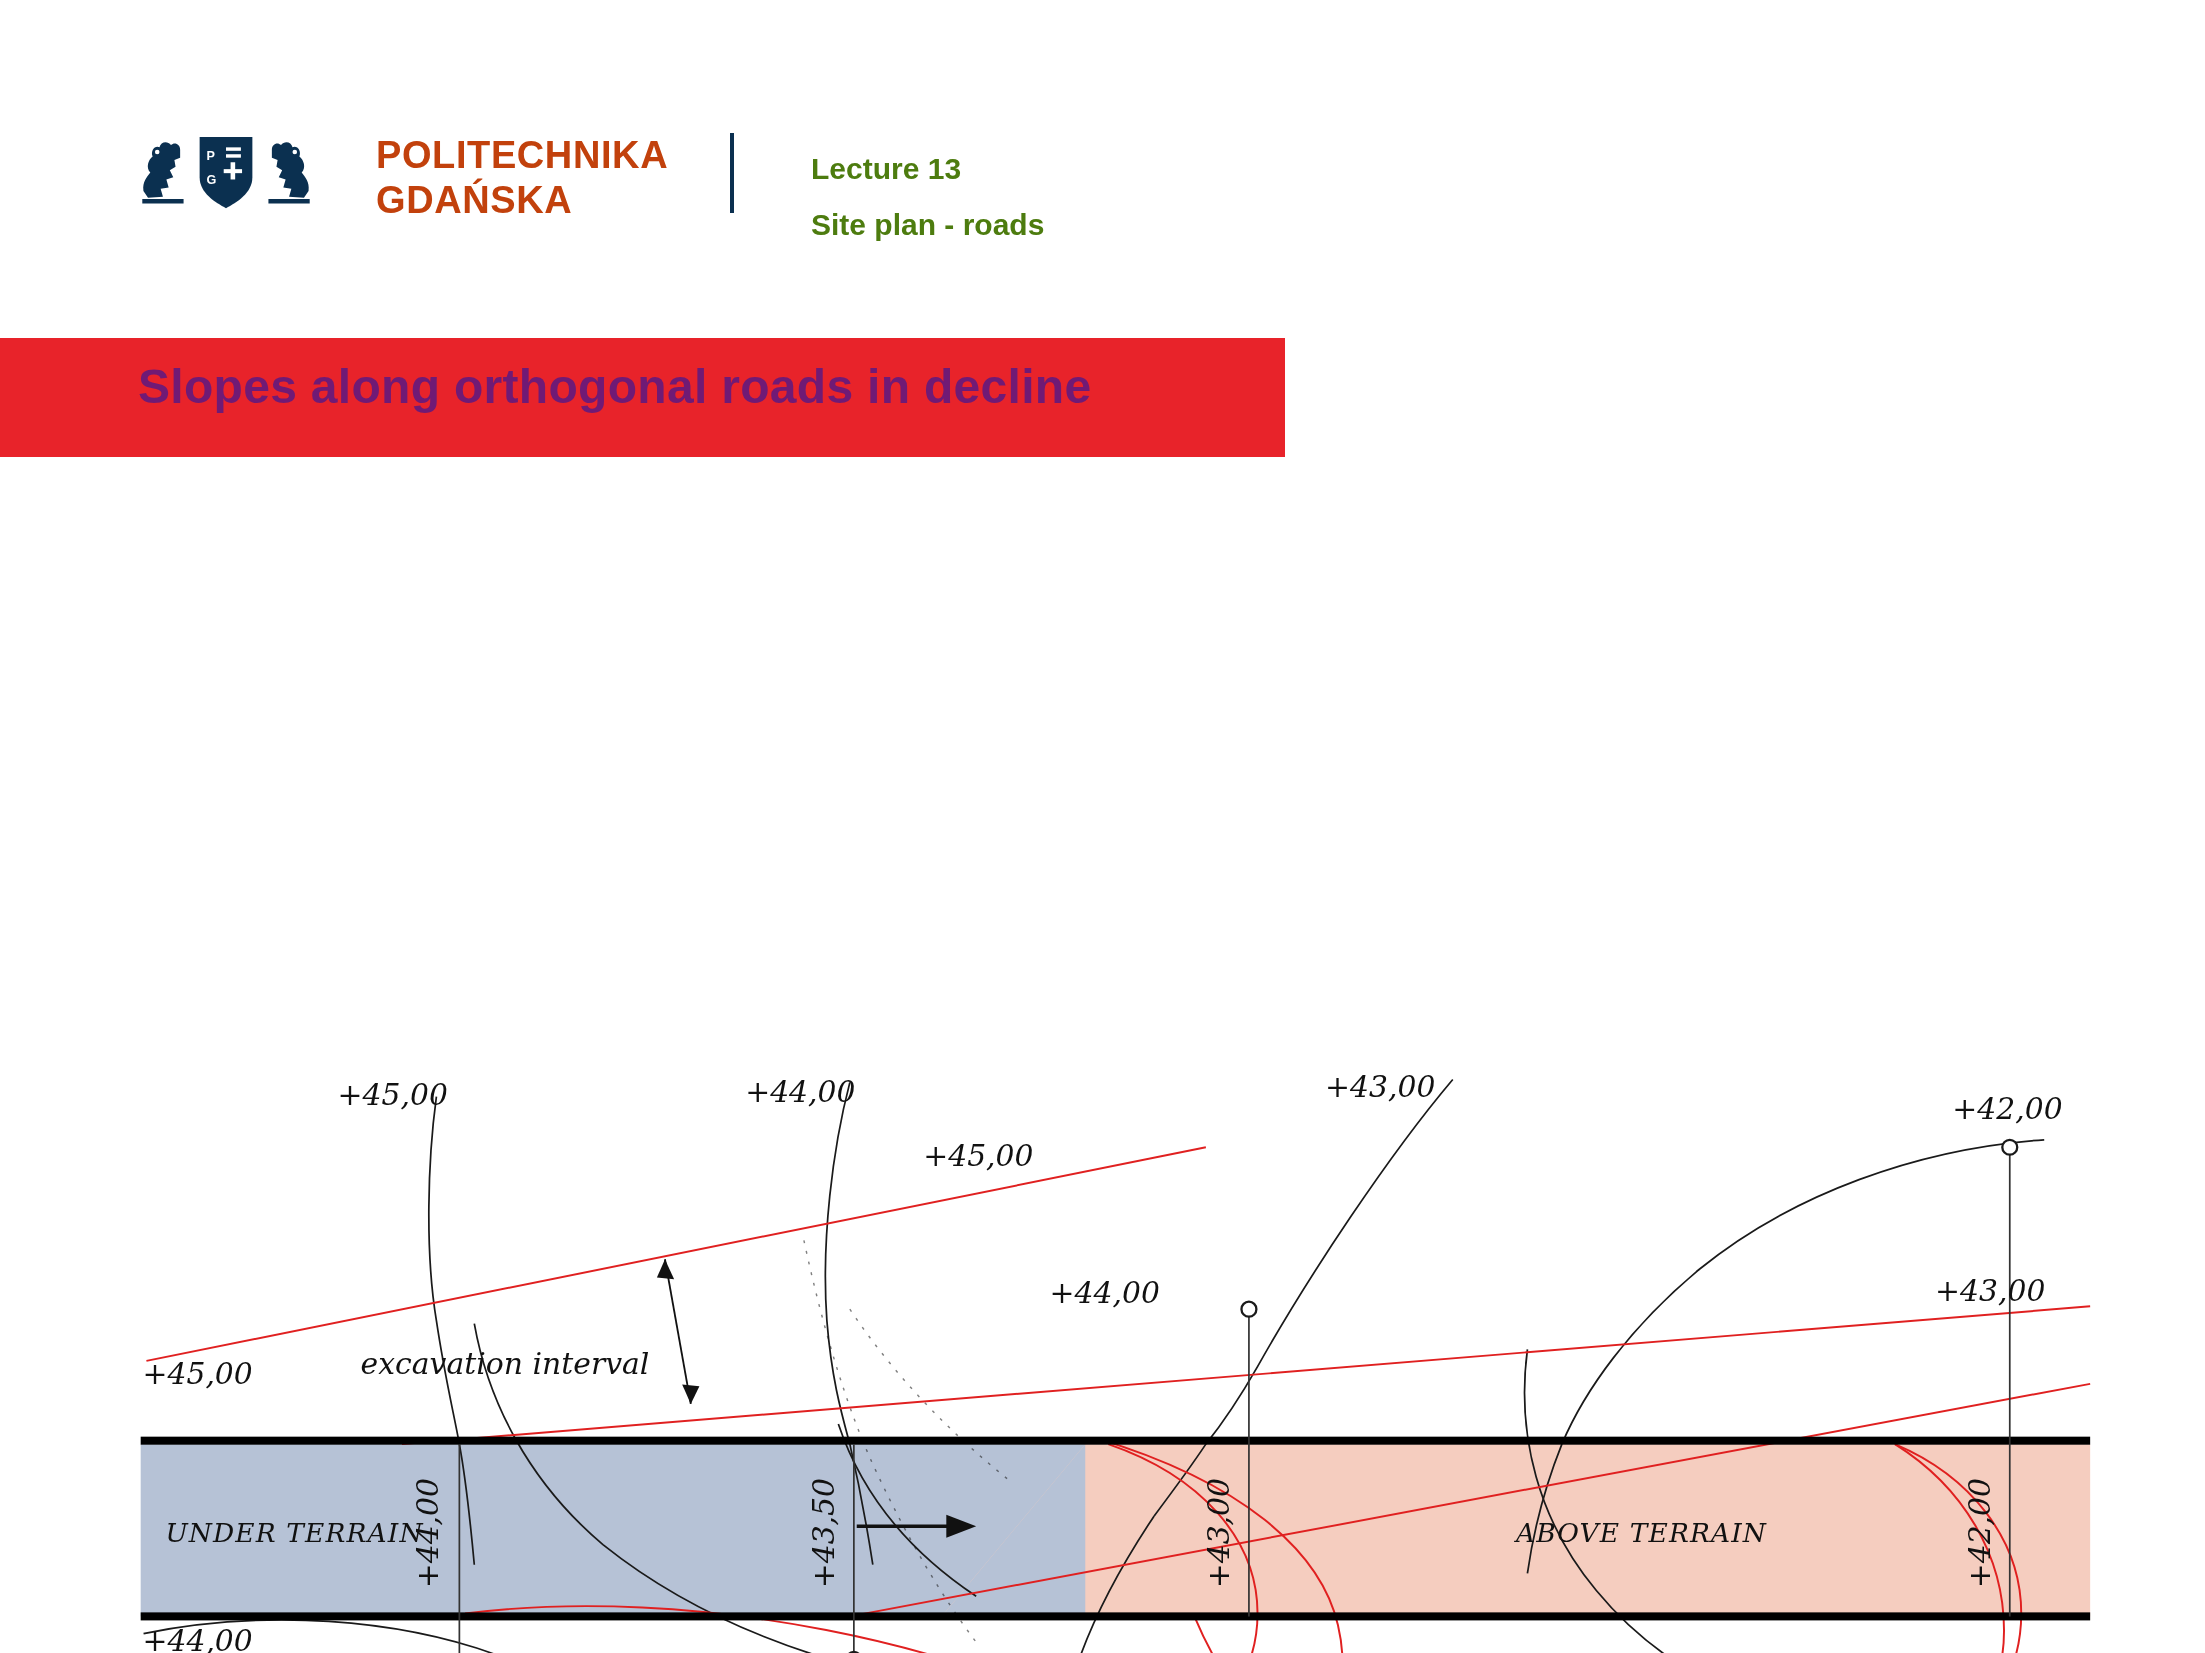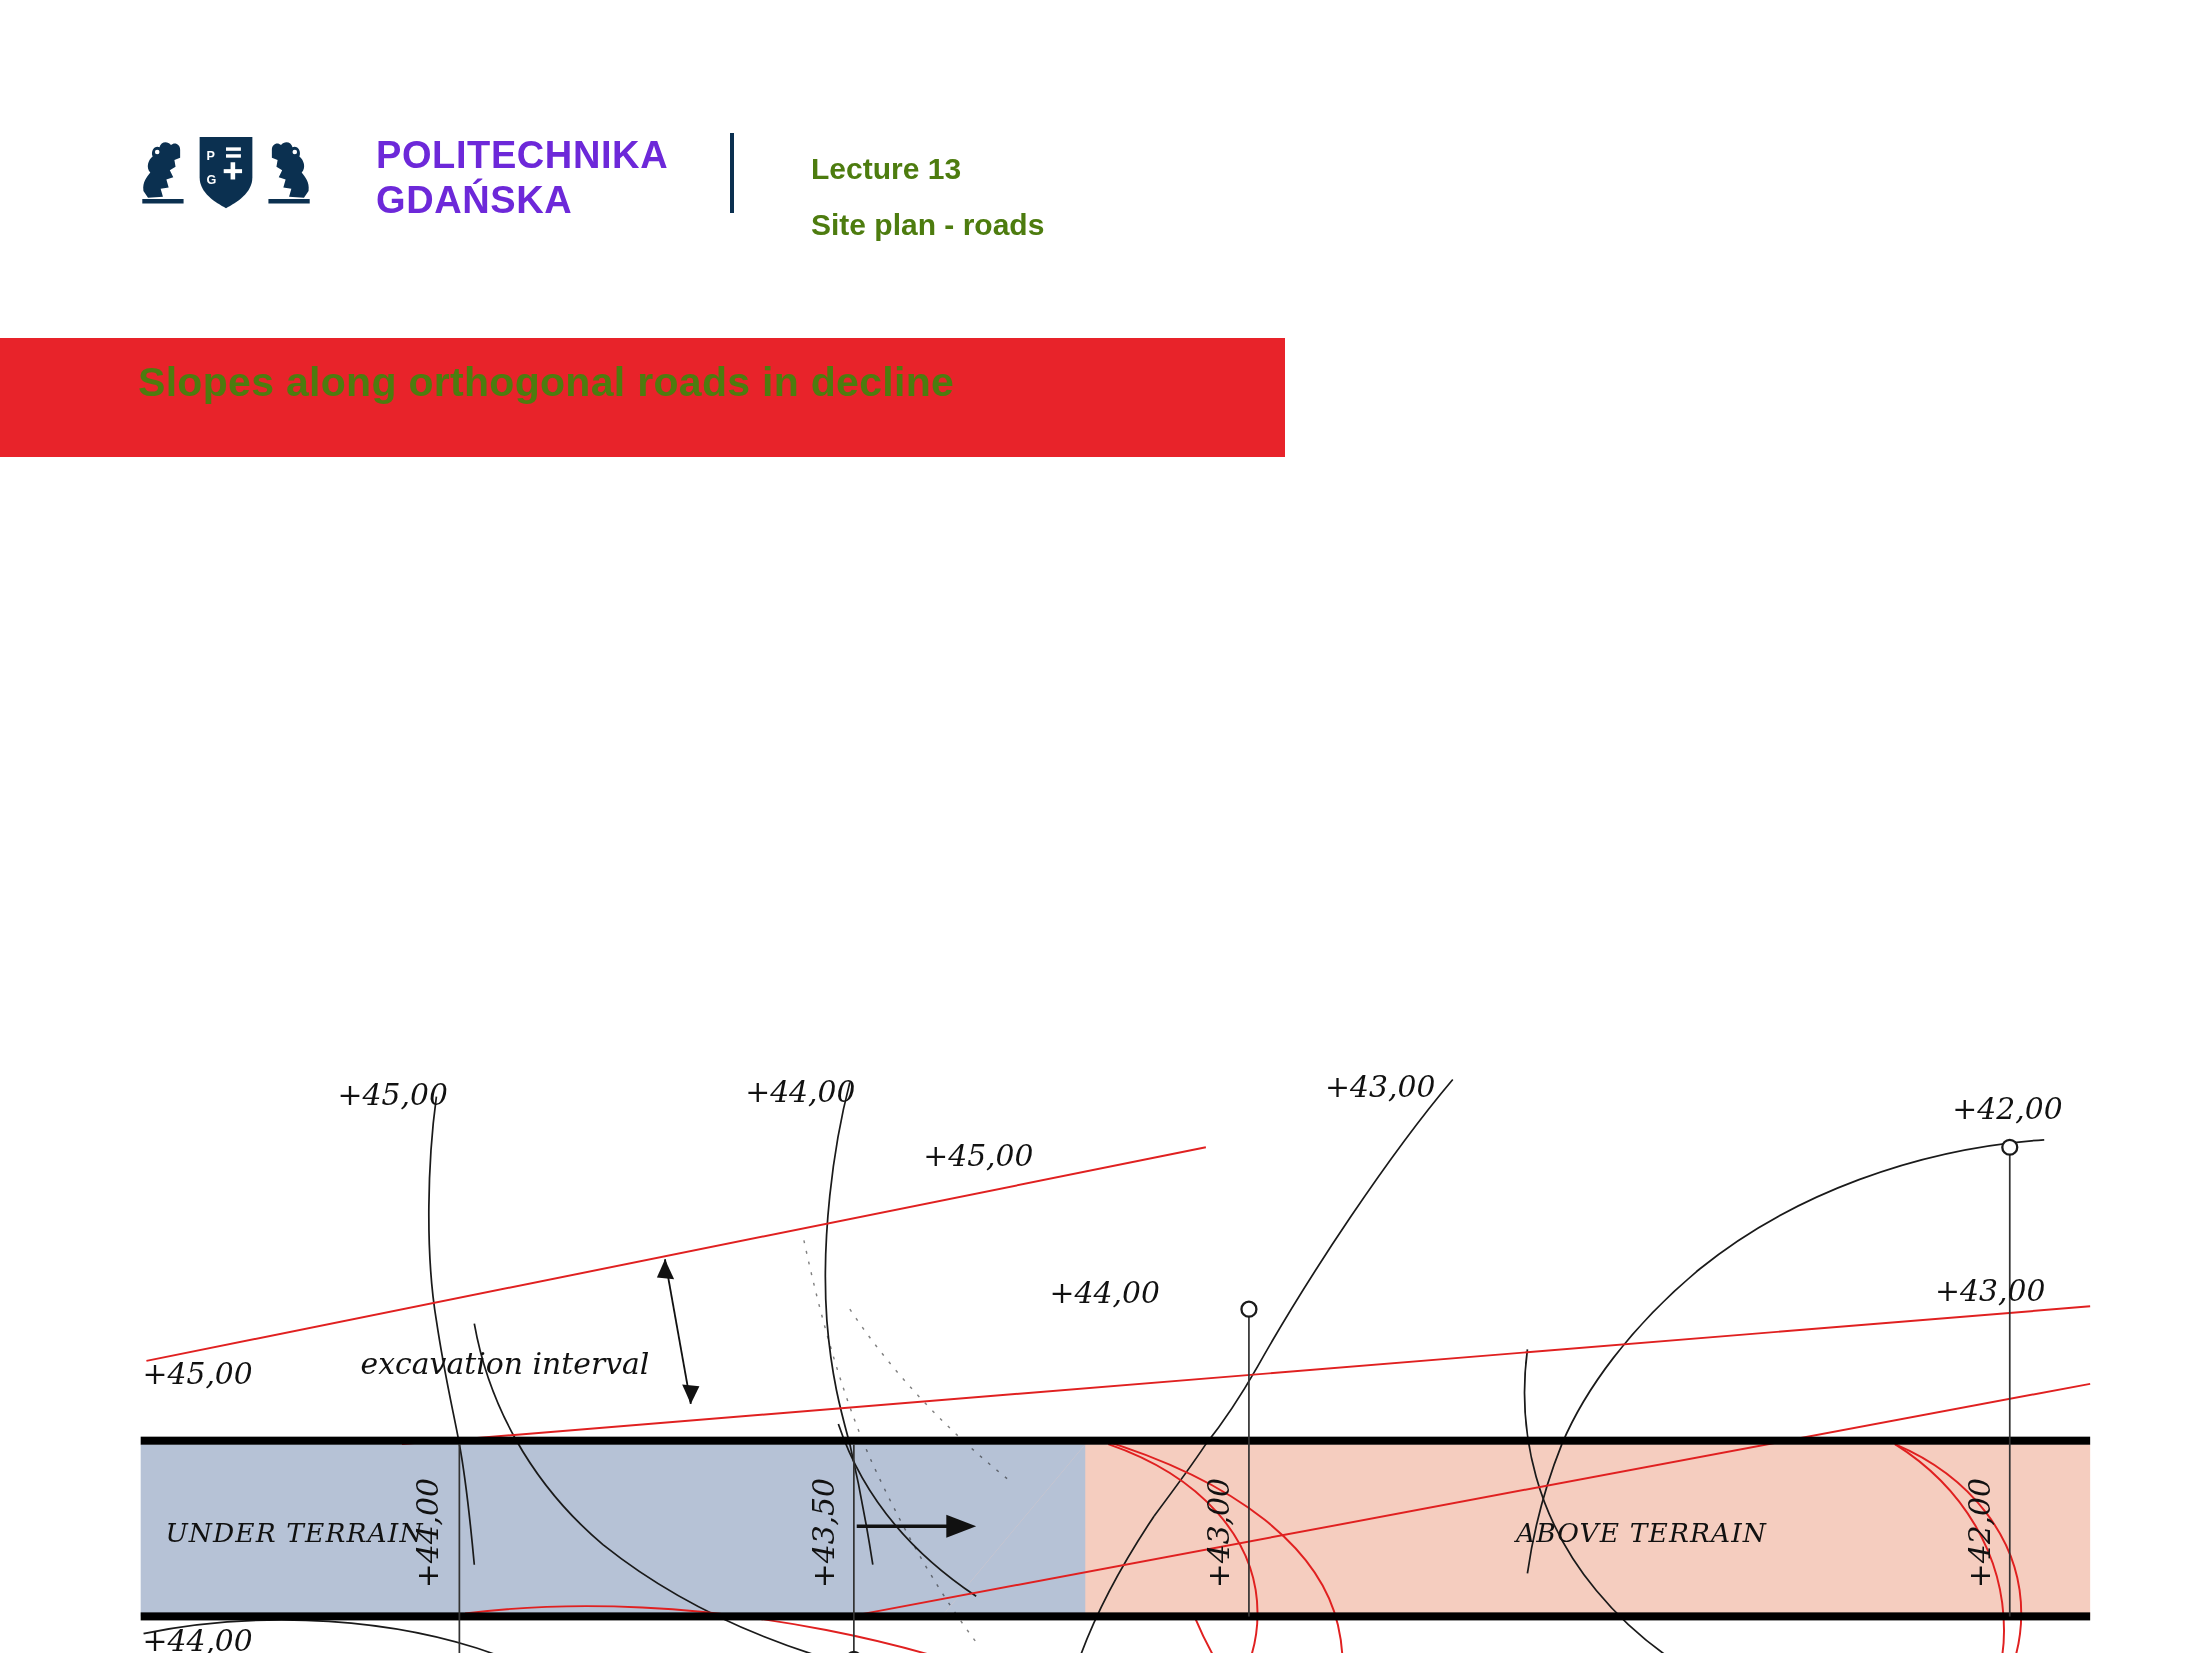--- a/index.html
+++ b/index.html
@@ -23,21 +23,21 @@
     height: 299px;
   }
   .logo-crest {
     position: absolute;
     left: 140px; top: 122px;
     width: 172px; height: 92px;
   }
   .logo-text {
     position: absolute;
     left: 376px; top: 133px;
-    color: #6d28d9;
+    color: #c2410c;
     font-weight: bold;
     font-size: 38px;
     line-height: 45px;
     letter-spacing: 0.6px;
   }
   .header-divider {
     position: absolute;
     left: 730px; top: 133px;
     width: 4px; height: 80px;
     background: #0b3050;
@@ -56,23 +56,23 @@
     position: absolute;
     left: 0; top: 338px;
     width: 1285px;
     height: 119px;
     background: #e8232a;
   }
   .title-bar-text {
     position: absolute;
     left: 138px;
     top: 359px;
-    color: #4d7c0f;
+    color: #701a75;
     font-weight: bold;
-    font-size: 41px;
+    font-size: 48px;
     letter-spacing: 0.3px;
   }
 
   
   .drawing {
     position: absolute;
     left: 0; top: 505px;
     width: 2205px;
     height: 1149px;
   }

